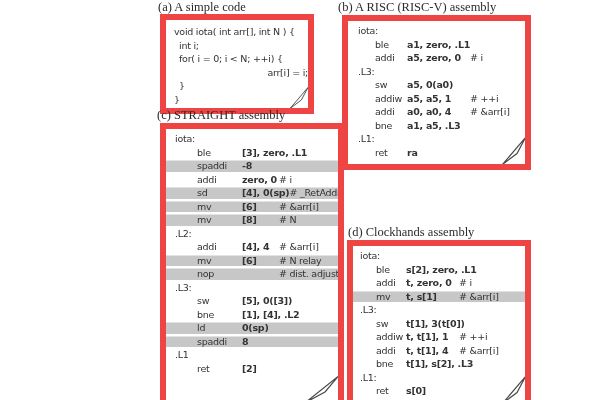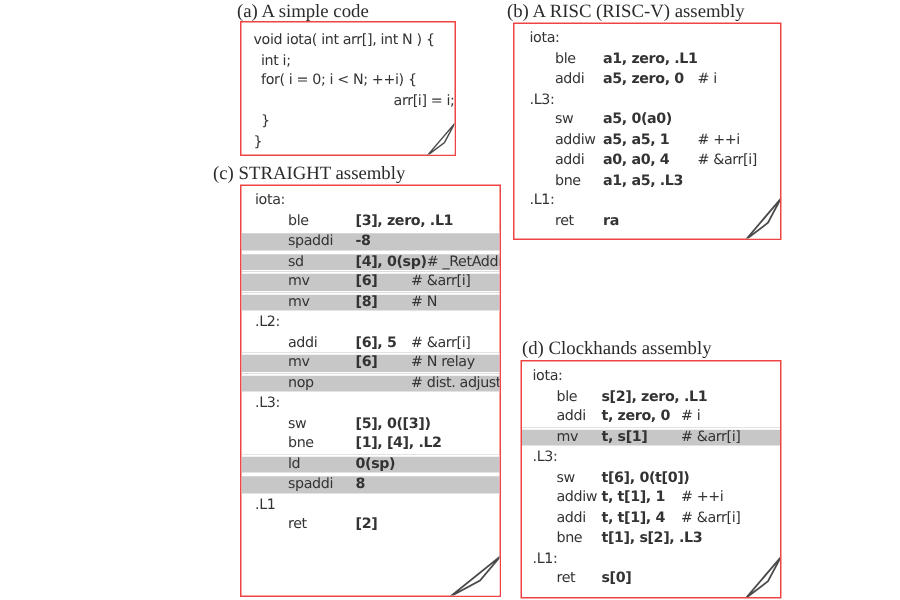--- a/index.html
+++ b/index.html
@@ -1,20 +1,20 @@
 <!DOCTYPE html>
 <html><head>
 <meta charset="utf-8">
 <style>
   html,body{margin:0;padding:0;background:#fff;}
   #screen{position:relative;width:600px;height:400px;background:#ffffff;overflow:hidden;
           font-family:"DejaVu Sans",sans-serif;margin-left:40px;}
   .panel-title{position:absolute;font-family:"Liberation Serif",serif;font-size:12.5px;
                color:#2b2b2b;white-space:nowrap;}
-  .note{position:absolute;background:#fff;border:1px solid #ef4444;overflow:hidden;}
+  .note{position:absolute;background:#fff;border:6px solid #ef4444;overflow:hidden;}
   .code{position:relative;font-family:"DejaVu Sans",sans-serif;font-size:9.5px;
         letter-spacing:-0.25px;color:#333;padding-top:3px;}
   .line{height:13.5px;line-height:13.5px;white-space:nowrap;}
   .line.hl{background:#c7c7c7;box-shadow:inset 0 1.5px 0 #fff, inset 0 -1px 0 #fff;}
   .line .lbl{margin-left:var(--lblx);}
   .line .op{display:inline-block;margin-left:var(--opx);min-width:var(--opw);}
   .line .args{display:inline-block;min-width:var(--argw);font-weight:bold;}
   .cols-b{--lblx:10px;--opx:27px;--opw:32px;--argw:63px;}
   .cols-c{--lblx:9px; --opx:31px;--opw:45px;--argw:37px;}
   .cols-d{--lblx:7px; --opx:23px;--opw:30px;--argw:53px;}
@@ -55,31 +55,32 @@
         <div class="line"><span class="op">bne</span><span class="args">a1, a5, .L3</span></div>
         <div class="line"><span class="lbl">.L1:</span></div>
         <div class="line"><span class="op">ret</span><span class="args">ra</span></div>
       </div>
     <svg class="fold" width="24" height="28" viewBox="0 0 24 28">
       <polygon points="0,28 24,0 24,28" fill="#fff"></polygon>
       <polygon points="0.5,27.5 23.5,0.5 15,16.5" fill="#fff" stroke="#4a4a4a" stroke-width="1.2"></polygon>
     </svg>
   </div>
 
-  <div class="panel-title" style="left:102px;top:108px;">(c) STRAIGHT assembly</div>
+  <div class="panel-title" style="left:117px;top:108px;">(c) STRAIGHT assembly</div>
   <div class="note" style="left:120px;top:123px;width:172px;height:273px;">
     <div class="code cols-c">
         <div class="line"><span class="lbl">iota:</span></div>
         <div class="line"><span class="op">ble</span><span class="args">[3], zero, .L1</span></div>
         <div class="line hl"><span class="op">spaddi</span><span class="args">-8</span></div>
+        <div class="line"><span class="op">addi</span><span class="args">zero, 0</span><span class="cmt"># i</span></div>
         <div class="line hl"><span class="op">sd</span><span class="args">[4], 0(sp)</span><span class="cmt"># _RetAddr</span></div>
         <div class="line hl"><span class="op">mv</span><span class="args">[6]</span><span class="cmt"># &amp;arr[i]</span></div>
         <div class="line hl"><span class="op">mv</span><span class="args">[8]</span><span class="cmt"># N</span></div>
         <div class="line"><span class="lbl">.L2:</span></div>
-        <div class="line"><span class="op">addi</span><span class="args">[6], 5</span><span class="cmt"># &amp;arr[i]</span></div>
+        <div class="line"><span class="op">addi</span><span class="args">[4], 4</span><span class="cmt"># &amp;arr[i]</span></div>
         <div class="line hl"><span class="op">mv</span><span class="args">[6]</span><span class="cmt"># N relay</span></div>
         <div class="line hl"><span class="op">nop</span><span class="args"></span><span class="cmt"># dist. adjust</span></div>
         <div class="line"><span class="lbl">.L3:</span></div>
         <div class="line"><span class="op">sw</span><span class="args">[5], 0([3])</span></div>
         <div class="line"><span class="op">bne</span><span class="args">[1], [4], .L2</span></div>
         <div class="line hl"><span class="op">ld</span><span class="args">0(sp)</span></div>
         <div class="line hl"><span class="op">spaddi</span><span class="args">8</span></div>
         <div class="line"><span class="lbl">.L1</span></div>
         <div class="line"><span class="op">ret</span><span class="args">[2]</span></div>
       </div>
@@ -90,21 +91,21 @@
   </div>
 
   <div class="panel-title" style="left:308px;top:225px;">(d) Clockhands assembly</div>
   <div class="note" style="left:307px;top:240px;width:172px;height:157px;">
     <div class="code cols-d">
         <div class="line"><span class="lbl">iota:</span></div>
         <div class="line"><span class="op">ble</span><span class="args">s[2], zero, .L1</span></div>
         <div class="line"><span class="op">addi</span><span class="args">t, zero, 0</span><span class="cmt"># i</span></div>
         <div class="line hl"><span class="op">mv</span><span class="args">t, s[1]</span><span class="cmt"># &amp;arr[i]</span></div>
         <div class="line"><span class="lbl">.L3:</span></div>
-        <div class="line"><span class="op">sw</span><span class="args">t[6], 0(t[0])</span></div>
+        <div class="line"><span class="op">sw</span><span class="args">t[1], 3(t[0])</span></div>
         <div class="line"><span class="op">addiw</span><span class="args">t, t[1], 1</span><span class="cmt"># ++i</span></div>
         <div class="line"><span class="op">addi</span><span class="args">t, t[1], 4</span><span class="cmt"># &amp;arr[i]</span></div>
         <div class="line"><span class="op">bne</span><span class="args">t[1], s[2], .L3</span></div>
         <div class="line"><span class="lbl">.L1:</span></div>
         <div class="line"><span class="op">ret</span><span class="args">s[0]</span></div>
       </div>
     <svg class="fold" width="24" height="28" viewBox="0 0 24 28">
       <polygon points="0,28 24,0 24,28" fill="#fff"></polygon>
       <polygon points="0.5,27.5 23.5,0.5 15,16.5" fill="#fff" stroke="#4a4a4a" stroke-width="1.2"></polygon>
     </svg>

